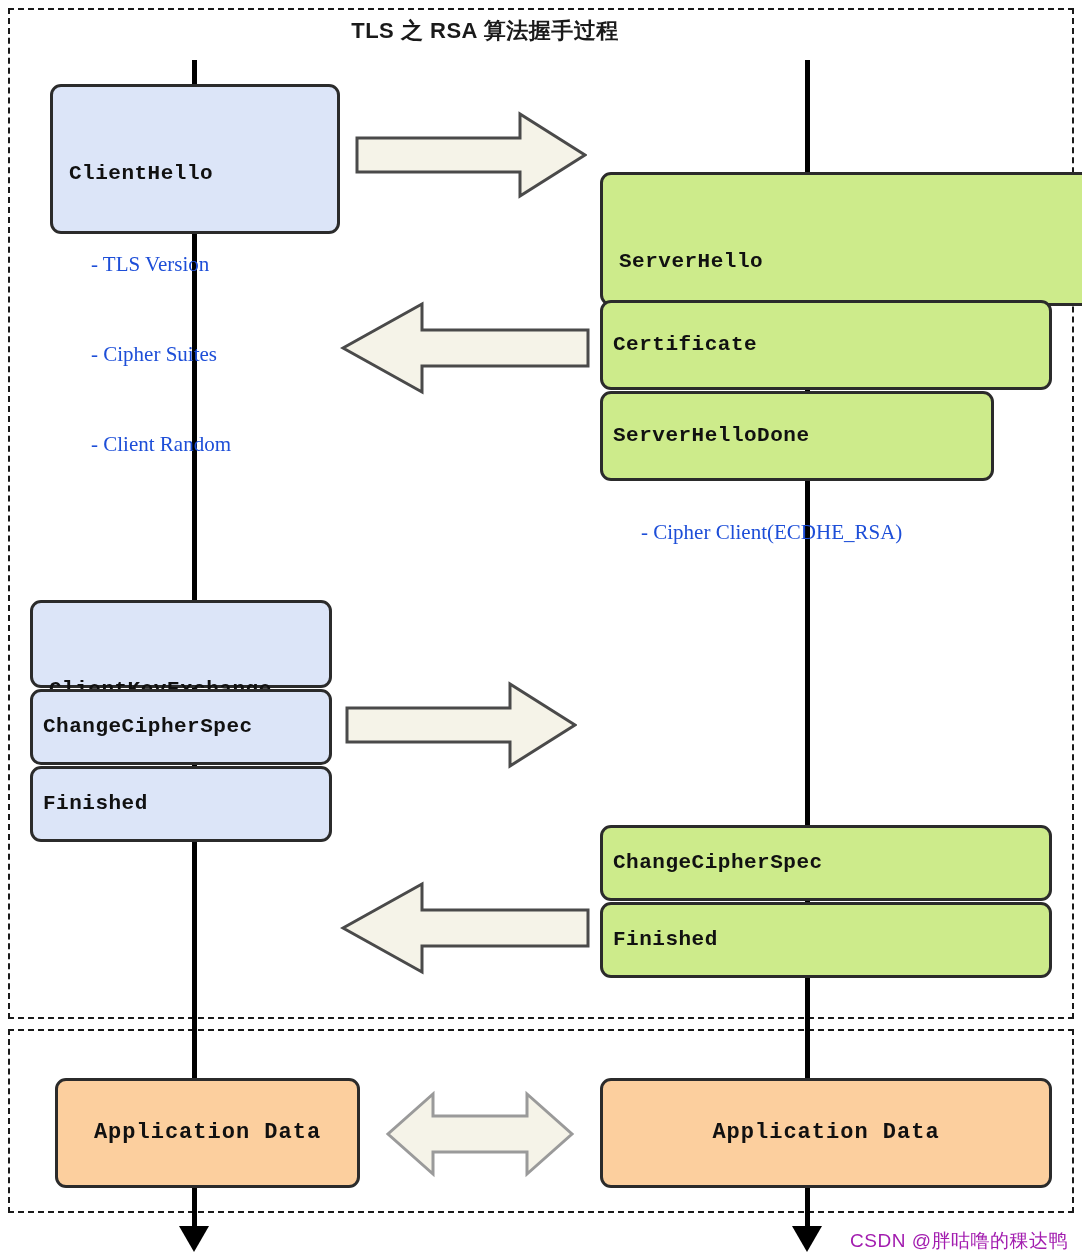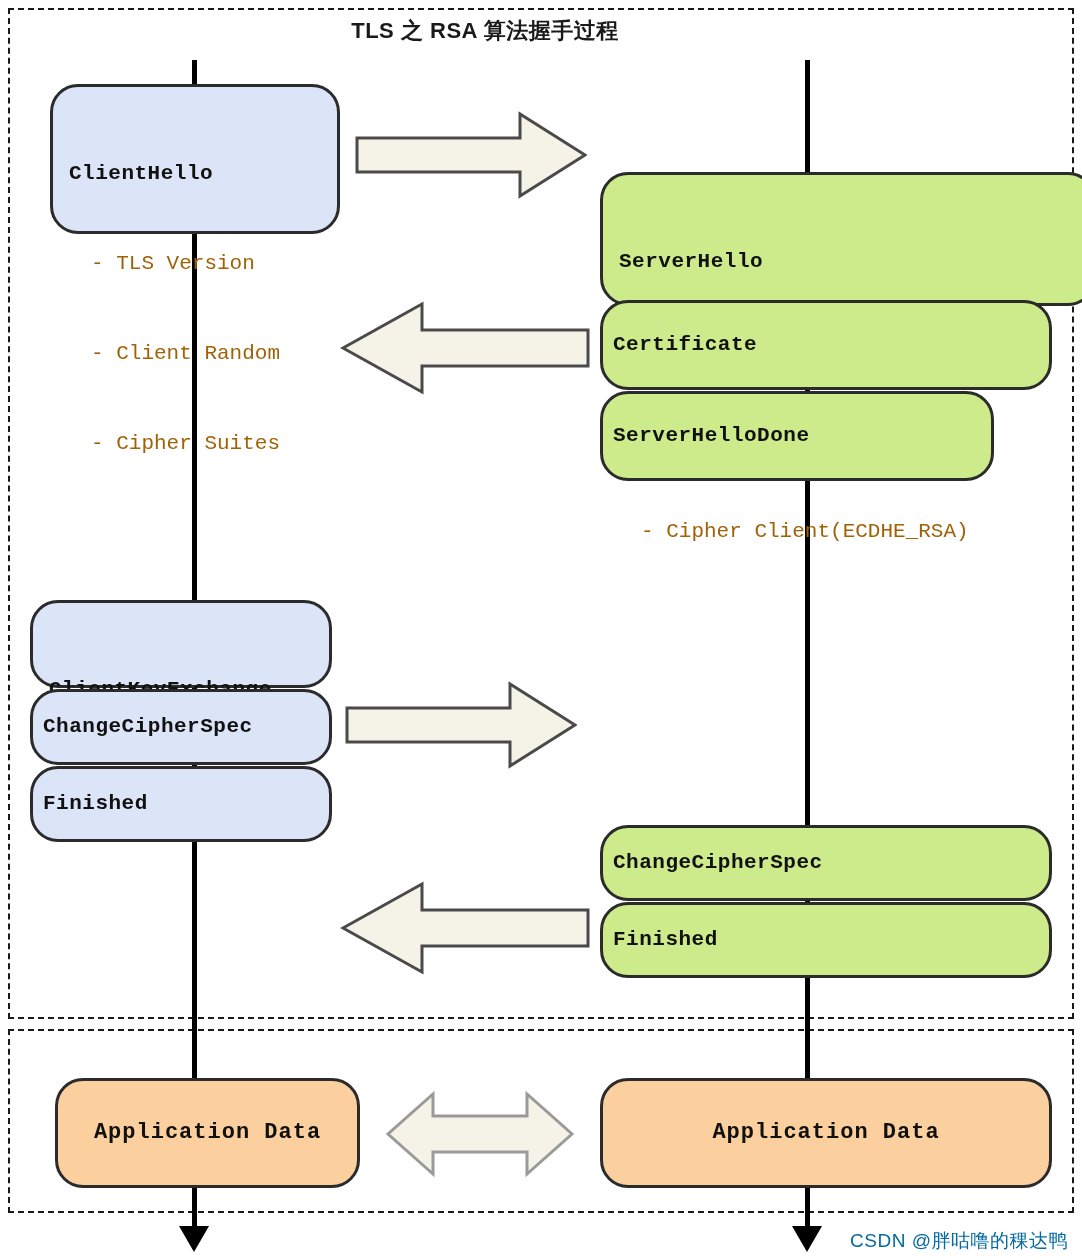--- a/index.html
+++ b/index.html
@@ -60,36 +60,37 @@
     border-top: 26px solid #000000;
   }
   #lifeline-client-arrow { left: 179px; top: 1226px; }
   #lifeline-server-arrow { left: 792px; top: 1226px; }
 
   
   .msgbox {
     position: absolute;
     box-sizing: border-box;
     border: 3px solid #2b2b2b;
-    border-radius: 28px;
+    border-radius: 11px;
     padding: 12px 16px 10px 16px;
     font-family: "Liberation Mono", "DejaVu Sans Mono", monospace;
     font-size: 21px;
     line-height: 30px;
     color: #1a1a1a;
     white-space: pre;
   }
   .msgbox .hdr {
     font-weight: bold;
     letter-spacing: 0.5px;
     color: #111111;
   }
   .msgbox .item {
-    color: #a16207;
+    color: #1d4ed8;
     padding-left: 22px;
+    font-family: Liberation Serif, serif;
   }
   .fill-blue   { background: #dce5f8; }
   .fill-green  { background: #cdeb8b; }
   .fill-orange { background: #fccf9e; }
 
   .msgbox.centered {
     display: flex;
     align-items: center;
     justify-content: center;
     padding: 12px;
@@ -134,21 +135,21 @@
   #arrow-ccs-left      { left: 340px; top: 880px; }
   #arrow-appdata-both  { left: 385px; top: 1090px; }
 
   
   #watermark {
     position: absolute;
     right: 14px;
     bottom: 6px;
     font-family: "Liberation Sans", sans-serif;
     font-size: 19px;
-    color: #0369a1;
+    color: #a21caf;
     letter-spacing: 0.5px;
     white-space: nowrap;
   }
 </style>
 </head>
 <body>
 
 <div id="canvas">
 
   <div class="phase-region" id="phase-handshake"></div>
@@ -157,22 +158,22 @@
   <div id="title">TLS 之 RSA 算法握手过程</div>
 
   <div class="lifeline" id="lifeline-client"></div>
   <div class="lifeline" id="lifeline-server"></div>
   <div class="lifeline-arrowhead" id="lifeline-client-arrow"></div>
   <div class="lifeline-arrowhead" id="lifeline-server-arrow"></div>
 
   <div class="msgbox fill-blue" id="box-client-hello">
     <div class="hdr">ClientHello</div>
     <div class="item">- TLS Version</div>
+    <div class="item">- Cipher Suites</div>
     <div class="item">- Client Random</div>
-    <div class="item">- Cipher Suites</div>
   </div>
 
   <div class="msgbox fill-green" id="box-server-hello">
     <div class="hdr">ServerHello</div>
     <div class="item">- TLS Version</div>
     <div class="item">- Server Random</div>
     <div class="item">- Cipher Client(ECDHE_RSA)</div>
   </div>
 
   <div class="msgbox fill-green vcenter" id="box-certificate">

